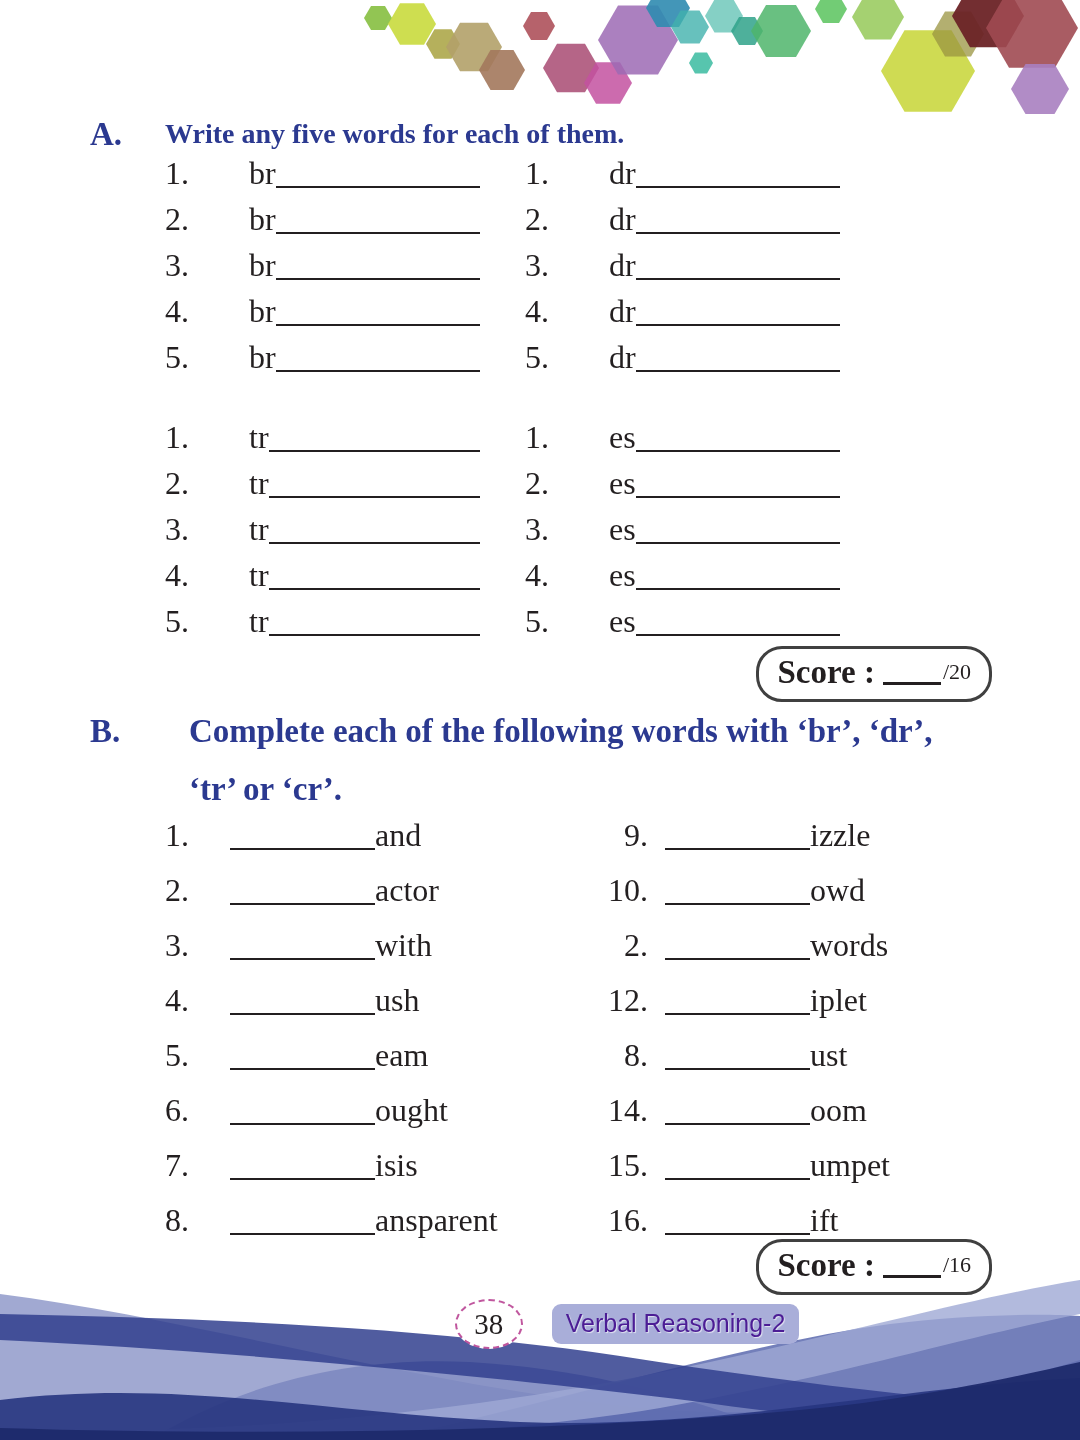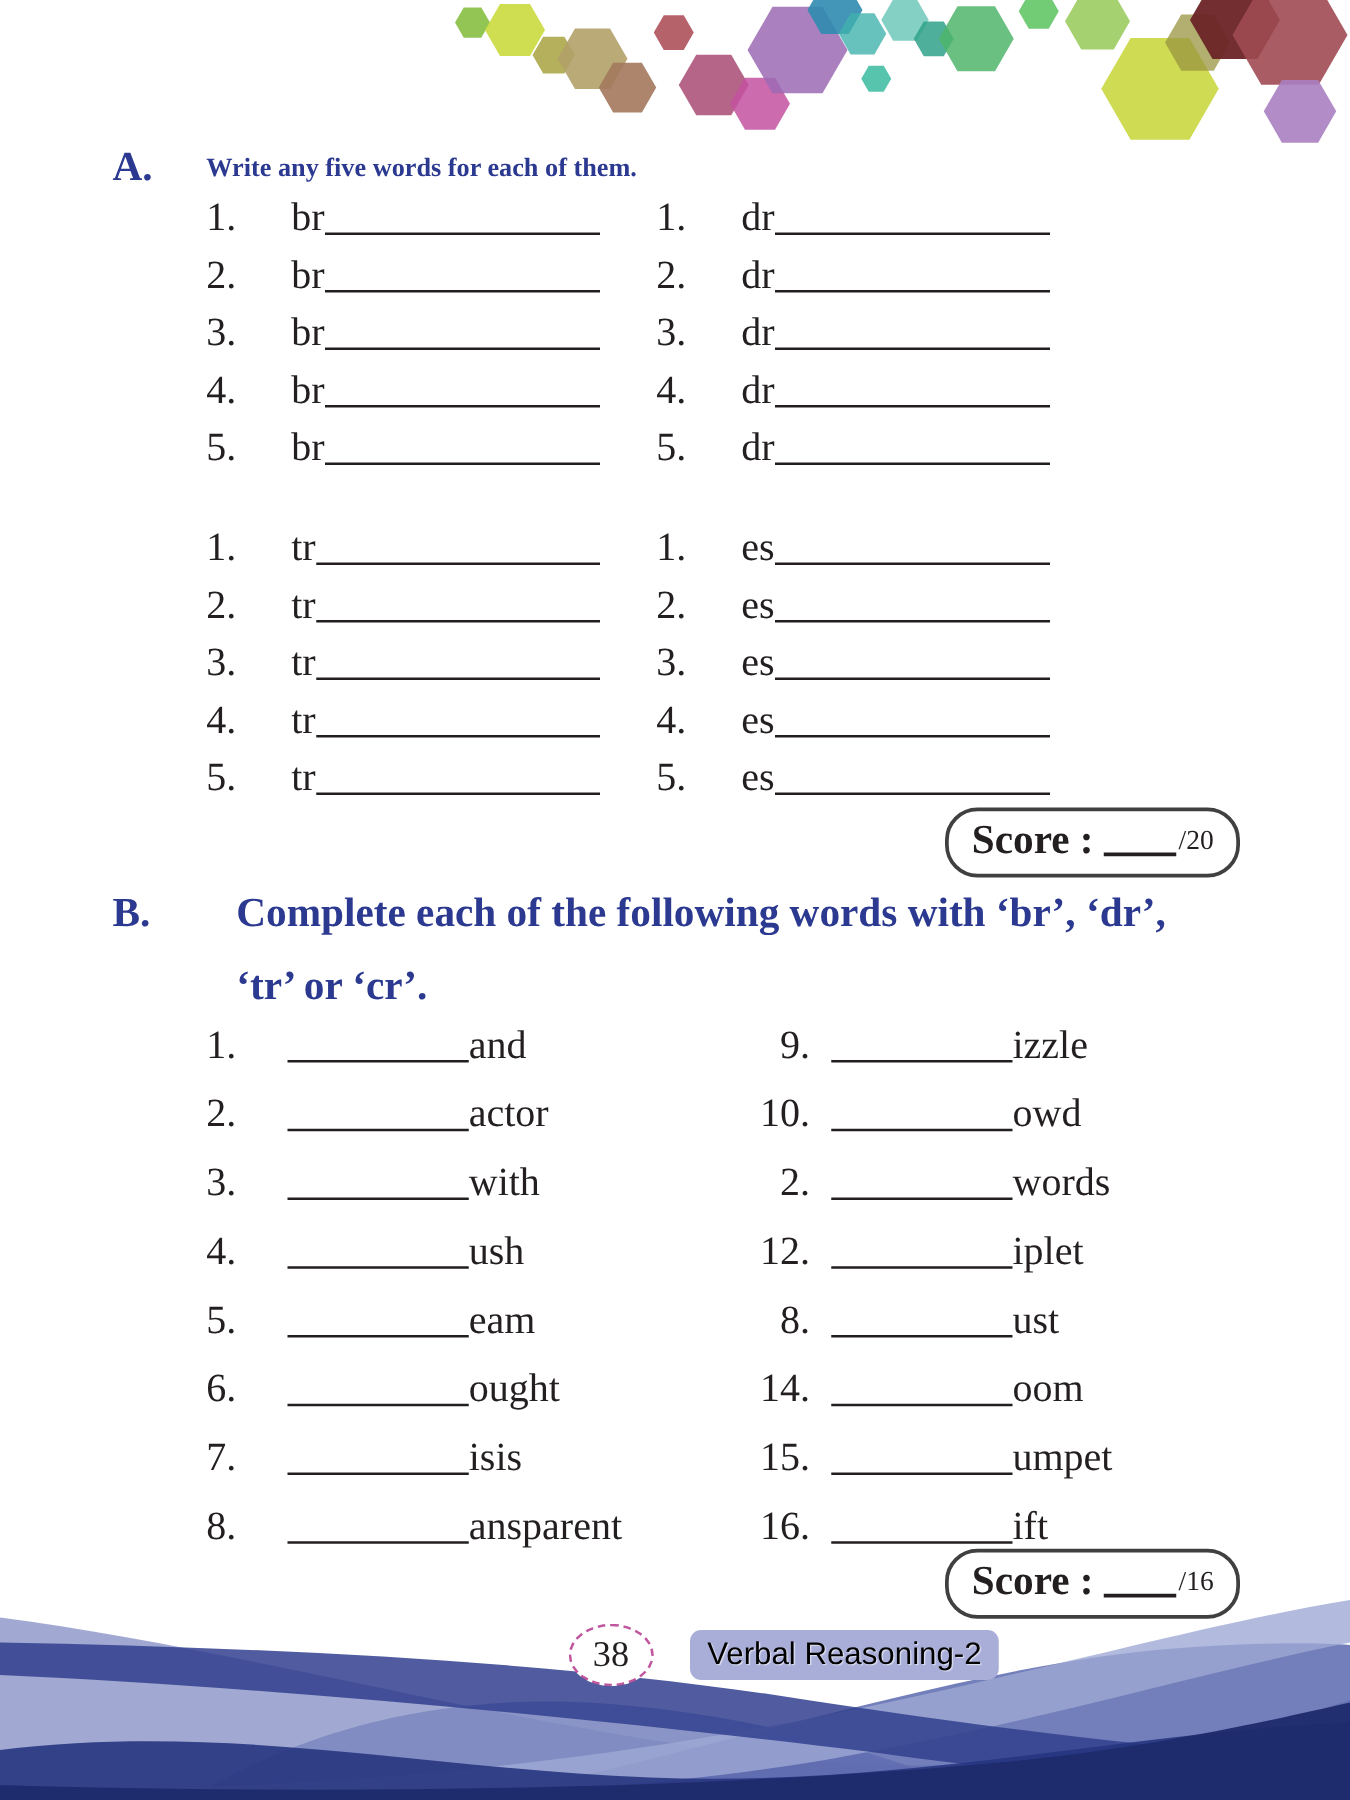--- a/index.html
+++ b/index.html
@@ -14,33 +14,33 @@
   
   #hex-band{position:absolute;top:0;left:0;z-index:1;}
   #wave-band{position:absolute;bottom:0;left:0;z-index:1;}
   
   .content{
     position:relative;z-index:2;
     padding:112px 88px 0 90px;
   }
   .sec-heading{display:flex;color:#2b3990;font-weight:bold;}
   .sec-label{width:75px;font-size:33px;line-height:44px;}
-  .sec-title{font-size:21px;line-height:44px;}
+  .sec-title{font-size:28px;line-height:44px;}
   .sec-heading.b .sec-label{line-height:58px;}
   .sec-title-block{display:block;margin-left:24px;}
   .sec-title-block span{display:block;font-size:33px;line-height:58px;}
   
   #a-groups{padding-left:75px;}
   .a-group + .a-group{margin-top:46px;}
   .a-row{display:flex;height:34px;margin-bottom:12px;}
   .a-row:last-child{margin-bottom:0;}
   .a-cell{width:315px;display:flex;}
   .a-cell-right{margin-left:45px;}
   .num{width:68px;font-size:32px;line-height:34px;}
-  .prefix{font-size:32px;line-height:34px;}
+  .prefix{font-size:32px;line-height:34px;margin-left:16px;}
   .blank{align-self:flex-end;height:2.5px;background:#231f20;margin-bottom:2px;}
   .a-cell .blank{flex:1;}
   
   .score-row{display:flex;justify-content:flex-end;}
   .score-row-a{margin-top:8px;}
   .score-row-b{margin-top:2px;}
   .score-box{
     display:flex;
     border:3px solid #404040;border-radius:26px;
     background:#fff;
@@ -69,21 +69,21 @@
   }
   .page-num{
     width:64px;height:46px;
     border:2px dashed #c0569e;border-radius:50%;
     background:#fff;
     display:flex;align-items:center;justify-content:center;
     font-size:29px;
   }
   .book-badge{
     background:#a9aed9;
-    color:#000000;
+    color:#4c1d95;
     border-radius:9px;
     padding:4px 14px 6px 14px;
     font-family:"Liberation Sans","DejaVu Sans",sans-serif;
     font-size:25px;line-height:1.2;
     text-shadow:1px 1px 1px rgba(255,255,255,0.65);
   }
 </style>
 </head>
 <body>
 

